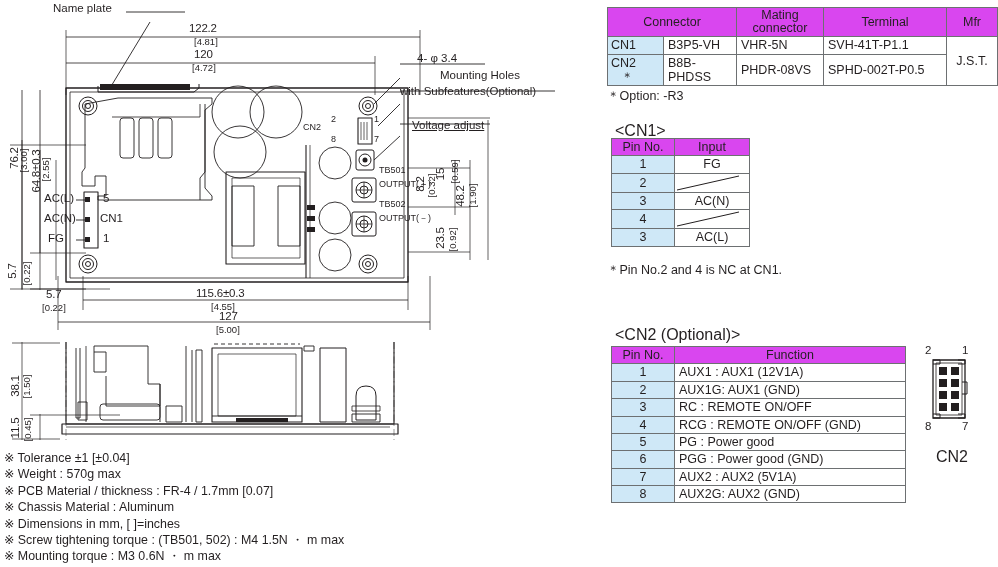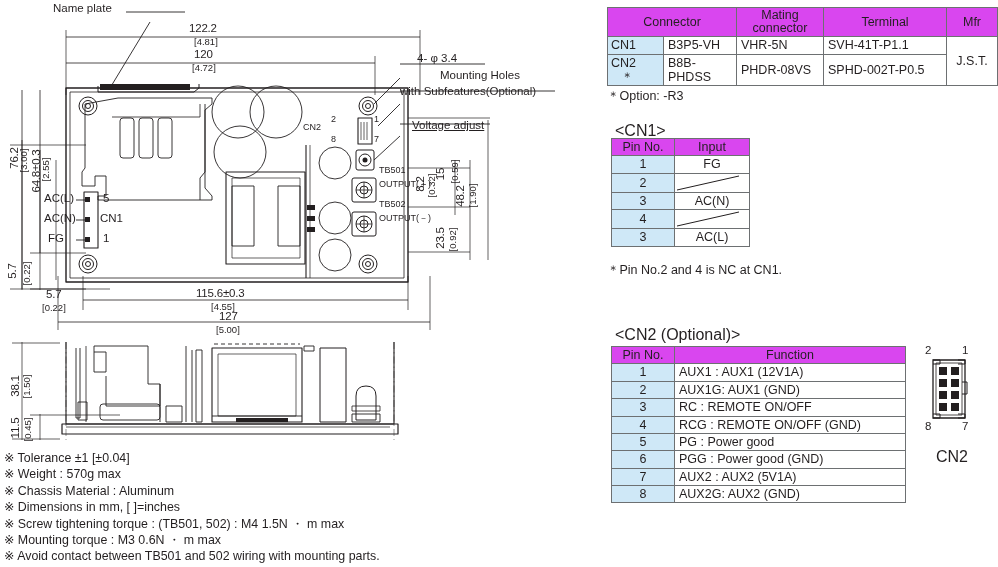--- a/index.html
+++ b/index.html
@@ -284,20 +284,21 @@
 </div>
 
 <div class="abs dim rot90" style="left:-10px;top:380px;width:50px;text-align:center;">38.1</div>
 <div class="abs dimsm rot90" style="left:4px;top:381px;width:44px;text-align:center;">[1.50]</div>
 <div class="abs dim rot90" style="left:-9px;top:422px;width:48px;text-align:center;">11.5</div>
 <div class="abs dimsm rot90" style="left:6px;top:424px;width:42px;text-align:center;">[0.45]</div>
 
 <div class="abs notes" style="left:4px;top:450px;width:560px;">
   <div>※ Tolerance ±1 [±0.04]</div>
   <div>※ Weight : 570g max</div>
+  <div>※ PCB Material / thickness : FR-4 / 1.7mm [0.07]</div>
   <div>※ Chassis Material : Aluminum</div>
   <div>※ Dimensions in mm, [  ]=inches</div>
   <div>※ Screw tightening torque : (TB501, 502) : M4 1.5N ・ m max</div>
   <div>※ Mounting torque : M3 0.6N ・ m max</div>
   <div>※ Avoid contact between TB501 and 502 wiring with mounting parts.</div>
 </div>
 
 <div class="abs" style="left:607px;top:7px;">
   <table class="spec">
     <tbody>

